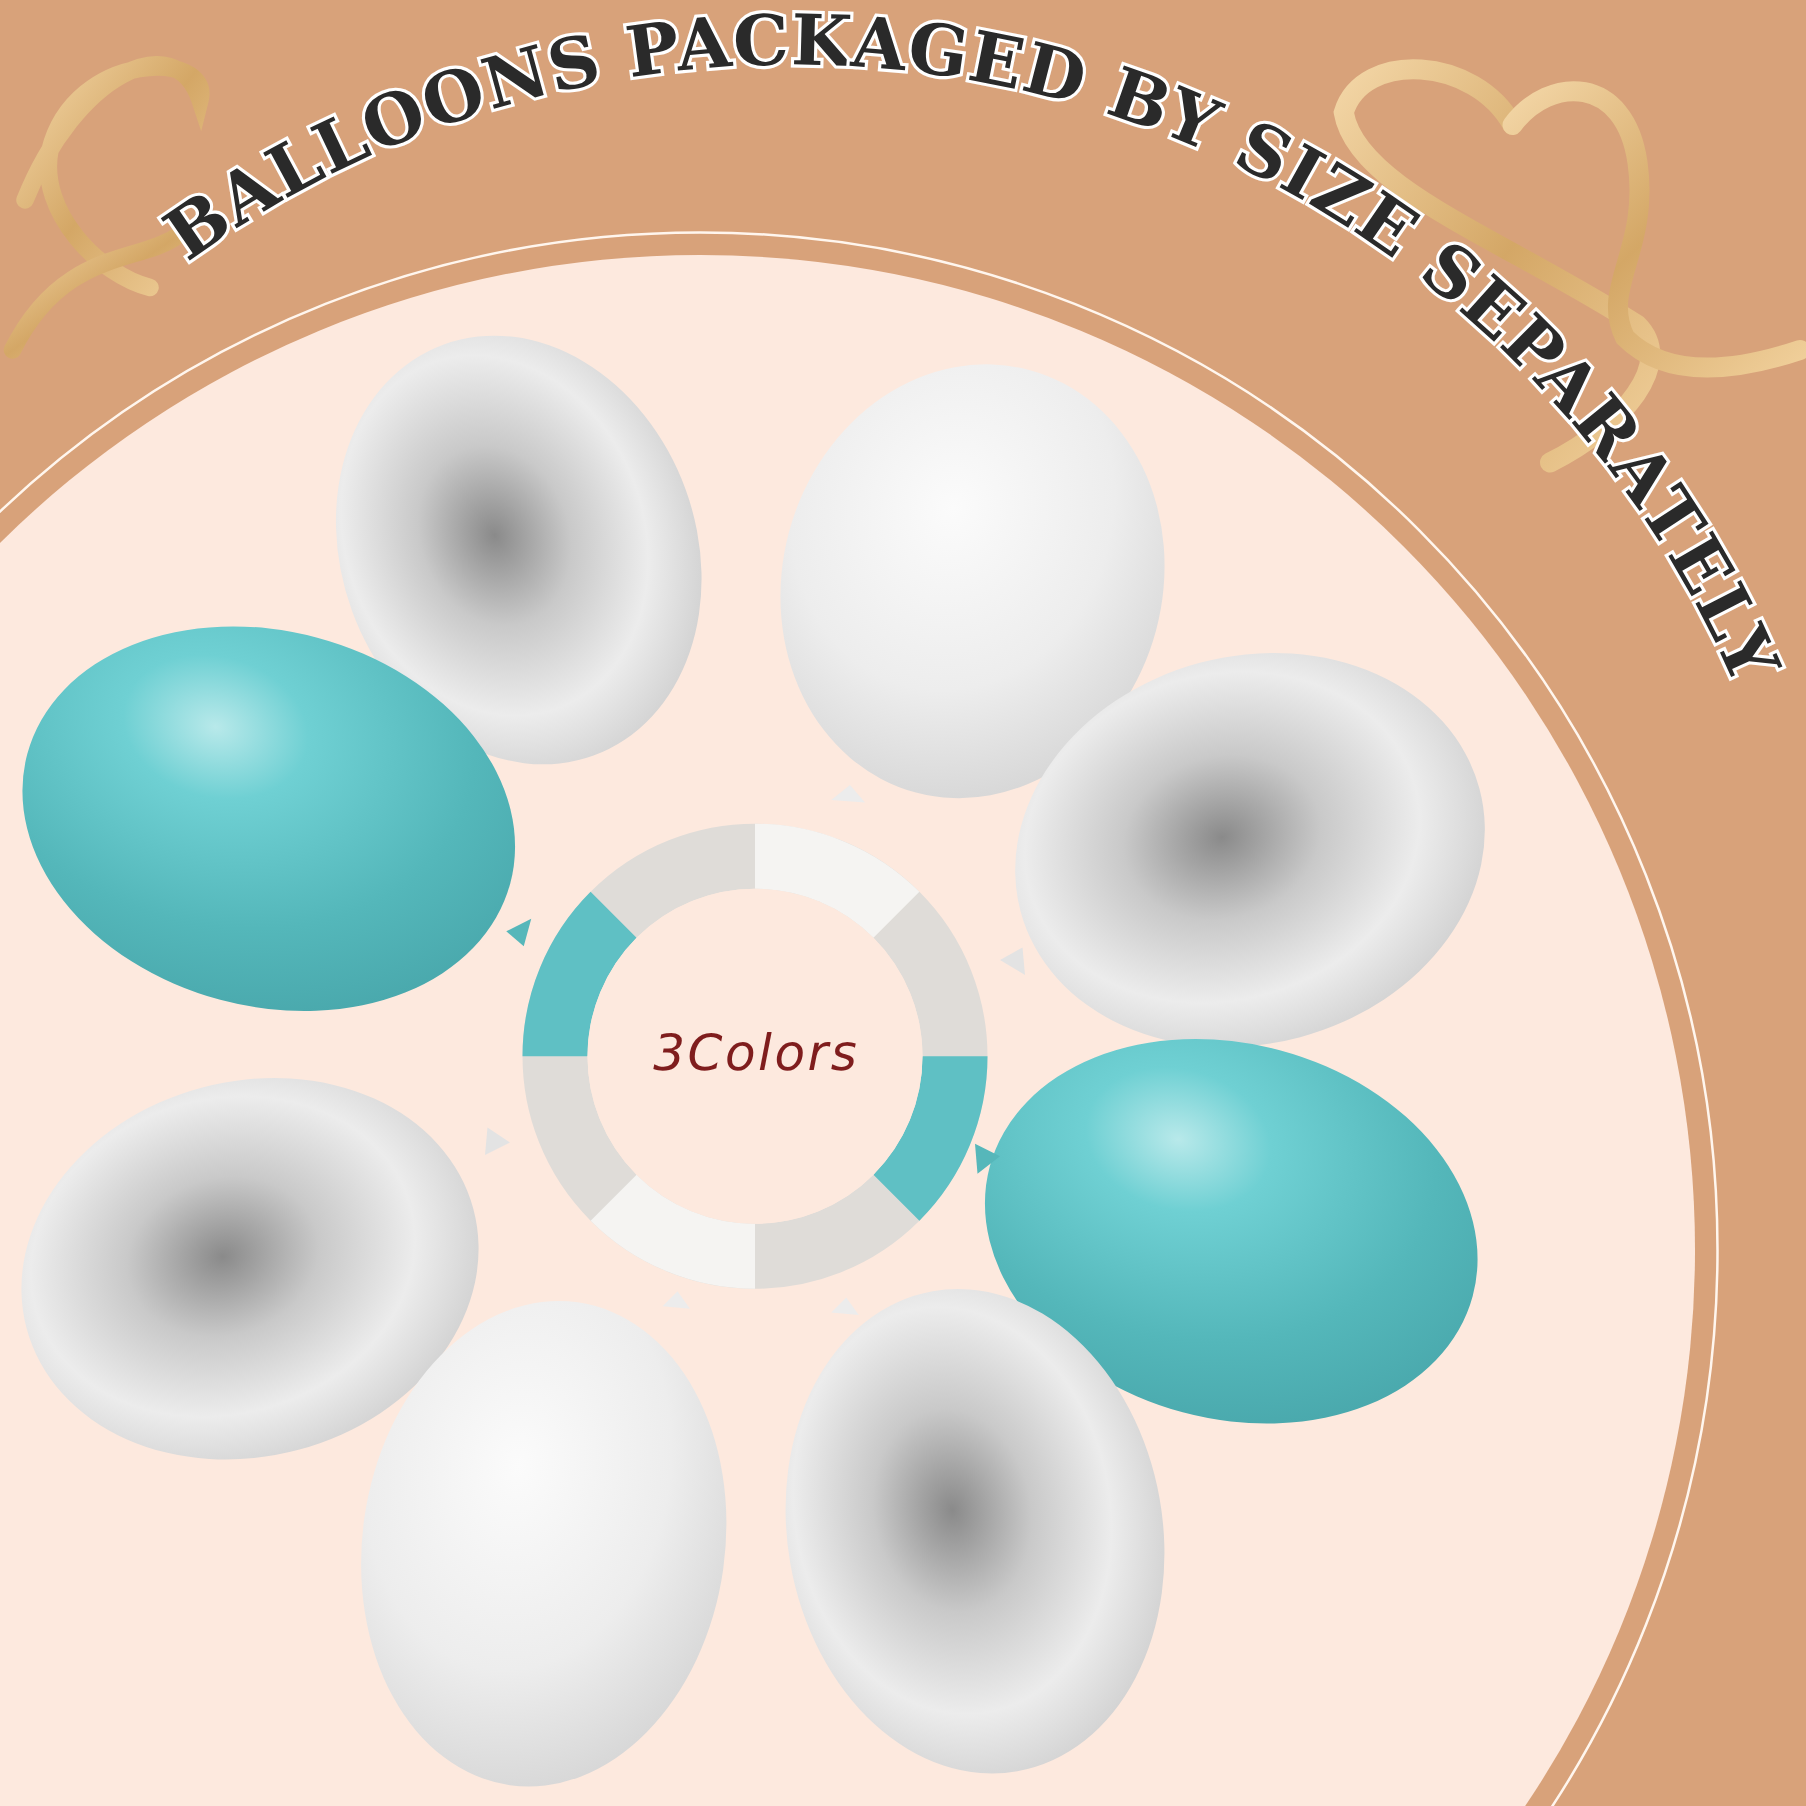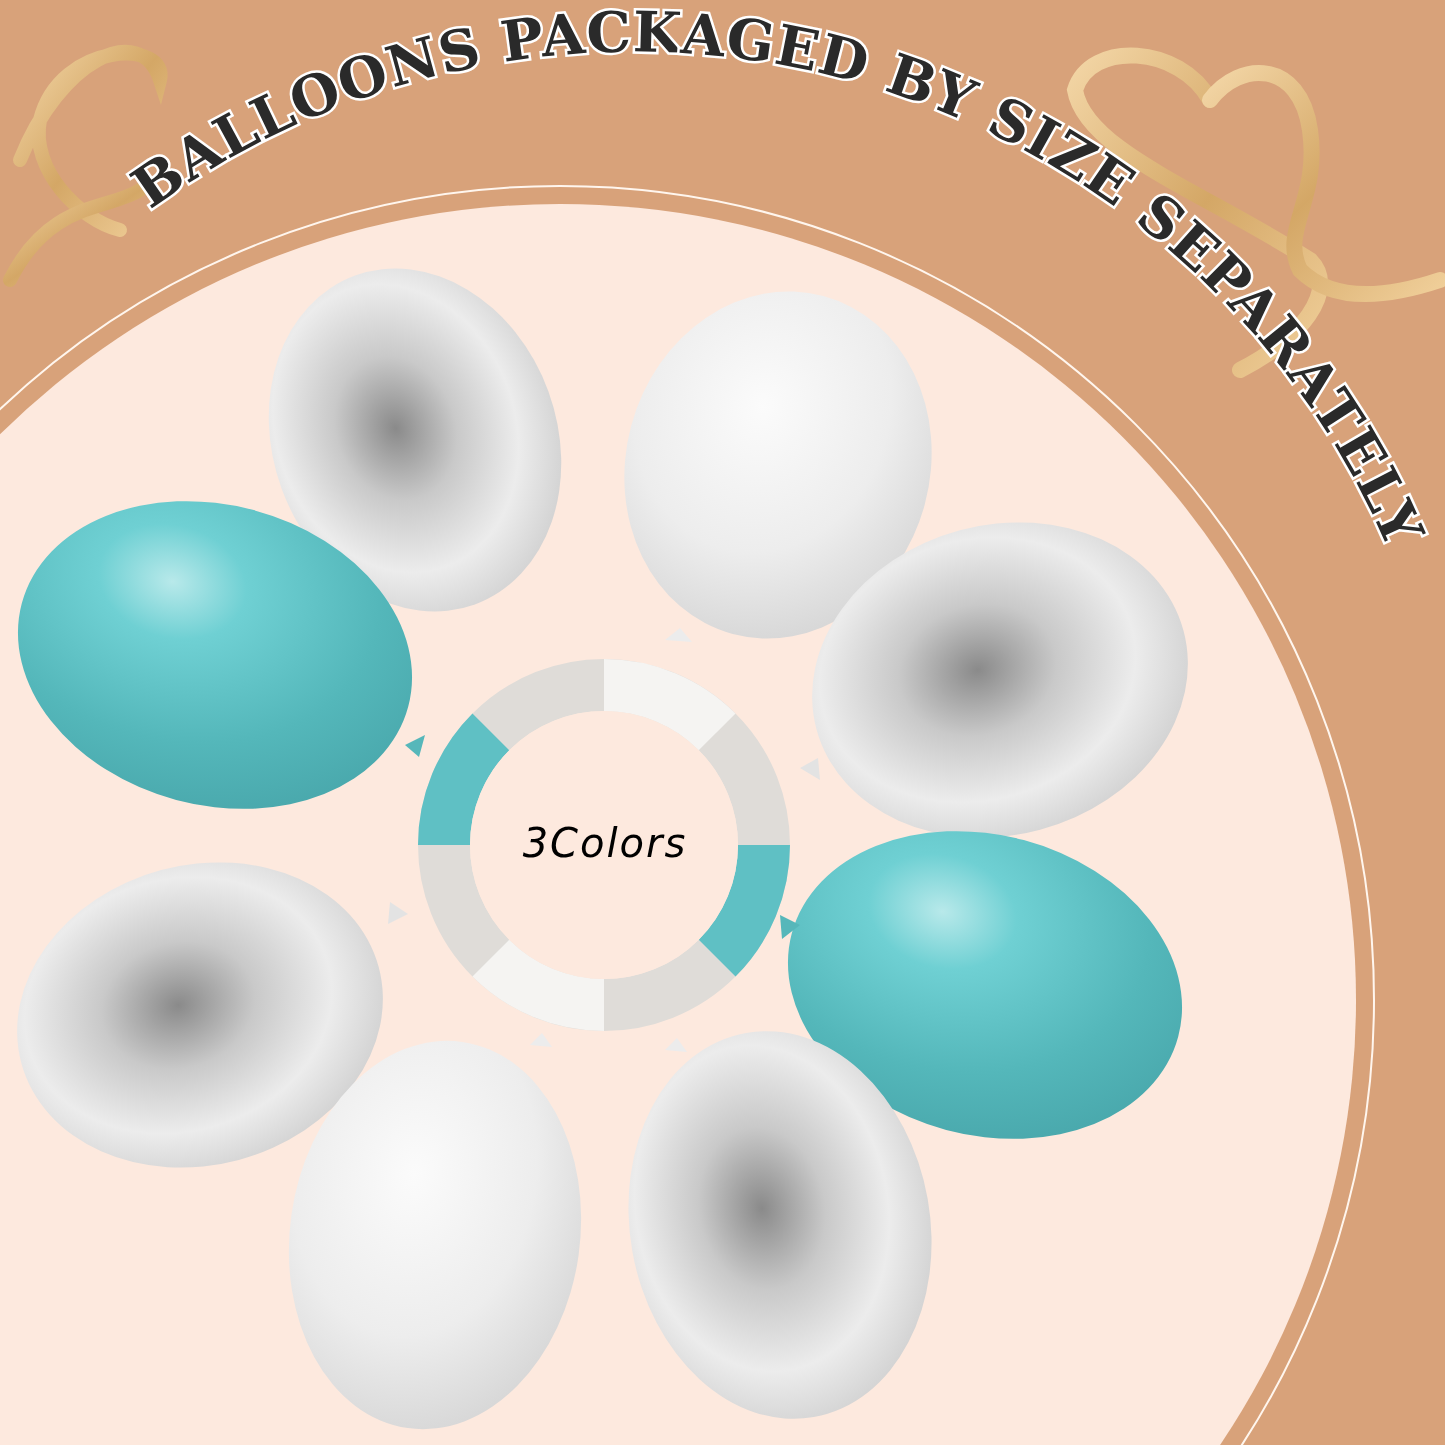--- a/index.html
+++ b/index.html
@@ -1,19 +1,19 @@
 <!DOCTYPE html>
 <html><head>
 <meta charset="utf-8">
 <style>
   html,body{margin:0;padding:0;}
   body{width:1445px;height:1445px;overflow:hidden;background:#d9a37a;font-family:"DejaVu Serif",serif;}
   .stage{position:relative;width:1445px;height:1445px;overflow:hidden;background:#d8a27a;}
   svg{position:absolute;left:0;top:0;}
-  .center-label{position:absolute;left:430px;top:820px;width:350px;text-align:center;font-family:"DejaVu Sans",sans-serif;font-style:italic;font-size:40px;letter-spacing:2px;color:#000000;}
+  .center-label{position:absolute;left:430px;top:820px;width:350px;text-align:center;font-family:"DejaVu Sans",sans-serif;font-style:italic;font-size:40px;letter-spacing:2px;color:#7f1d1d;}
 </style>
 </head>
 <body>
 
 <div class="stage">
   <svg width="1445" height="1445" viewBox="0 0 1445 1445">
     <defs>
       <radialGradient id="gSilver" cx="0.45" cy="0.45" r="0.6">
         <stop offset="0" stop-color="#8a8a8a"></stop>
         <stop offset="0.35" stop-color="#c9c9c9"></stop>

